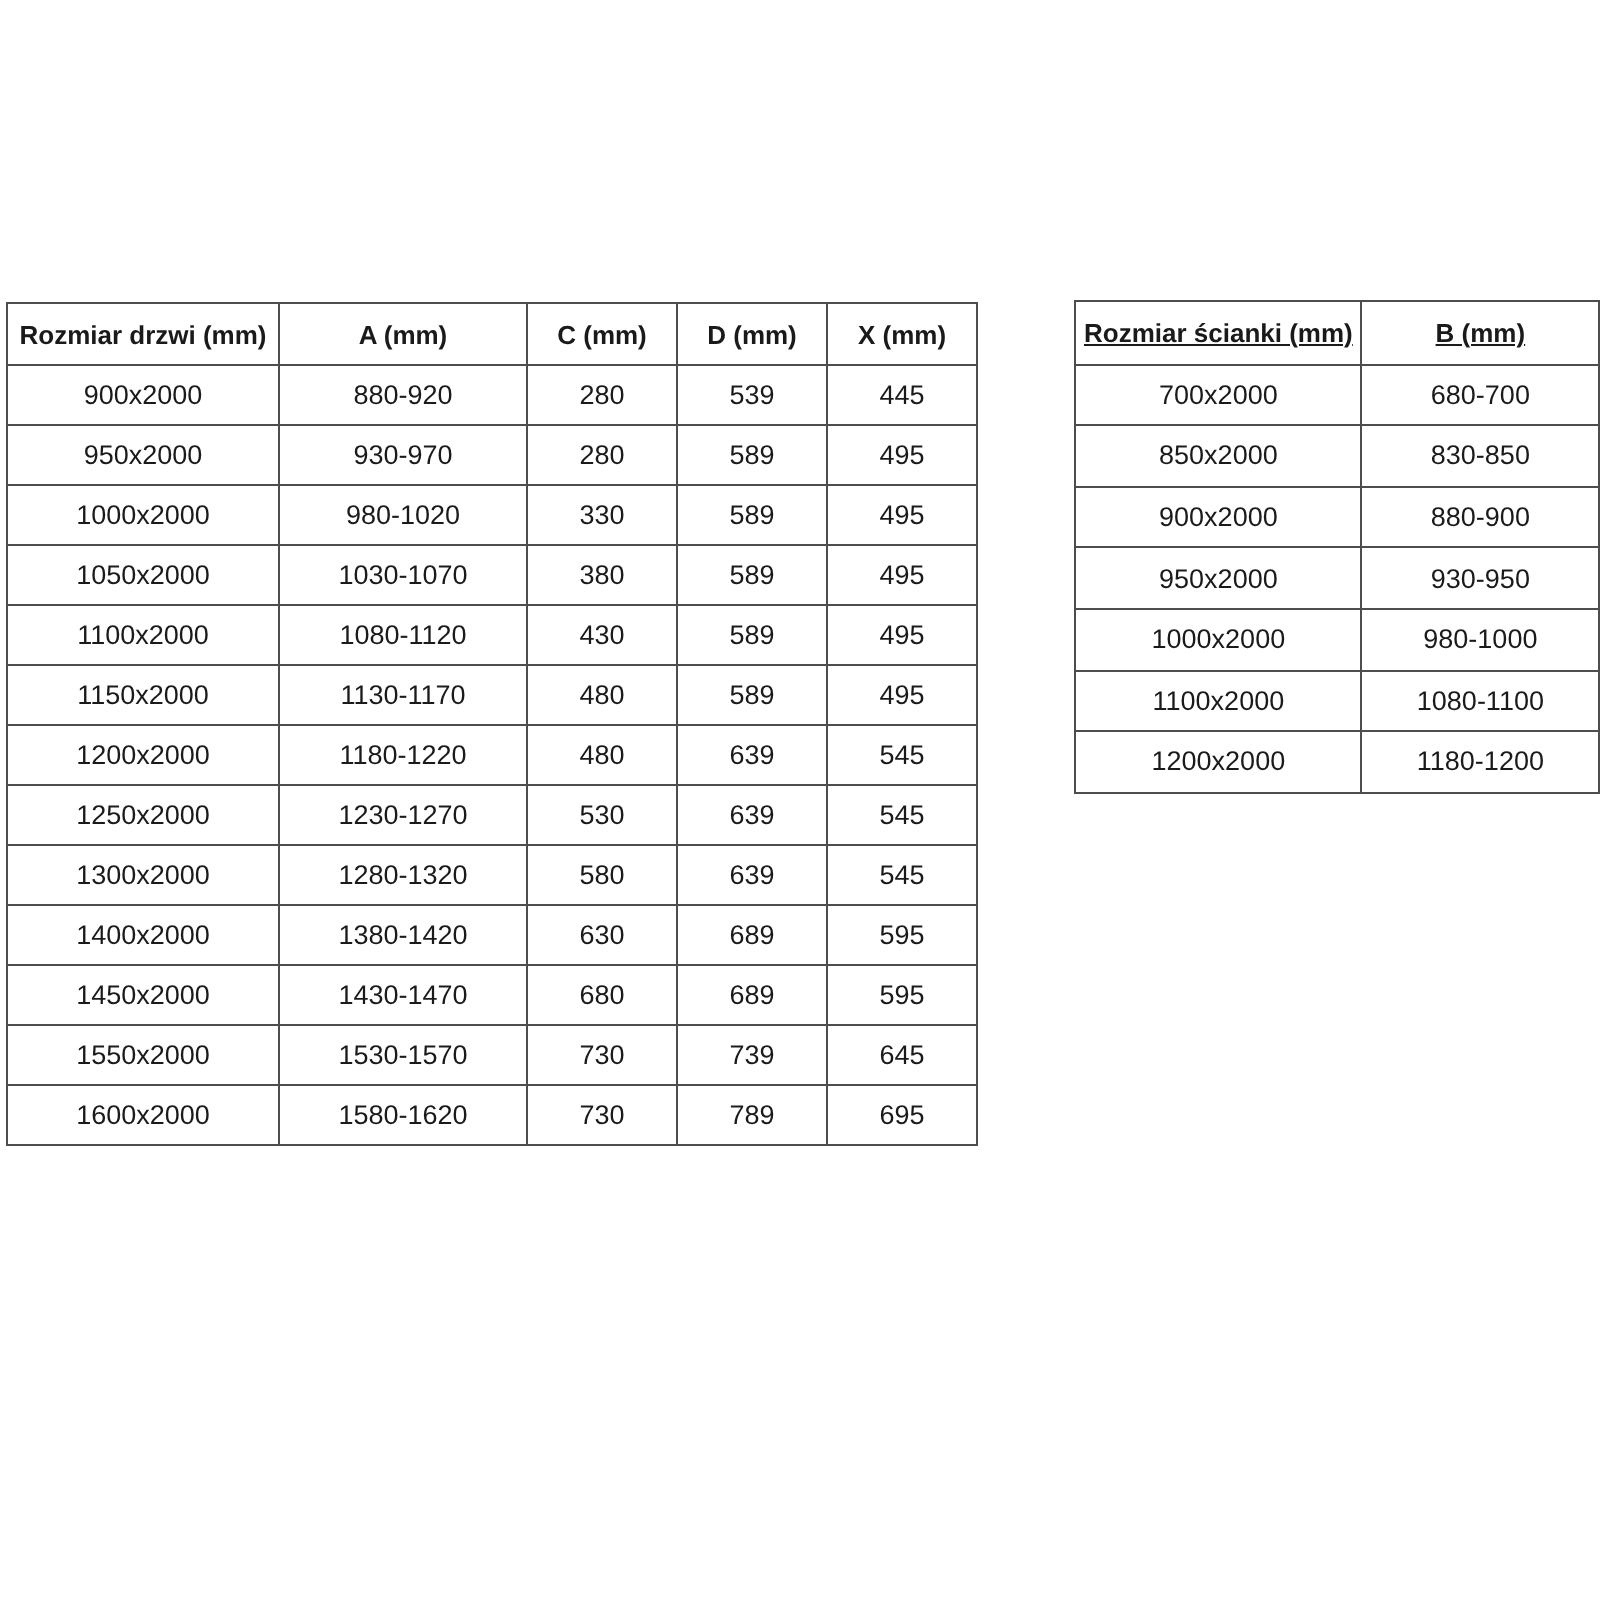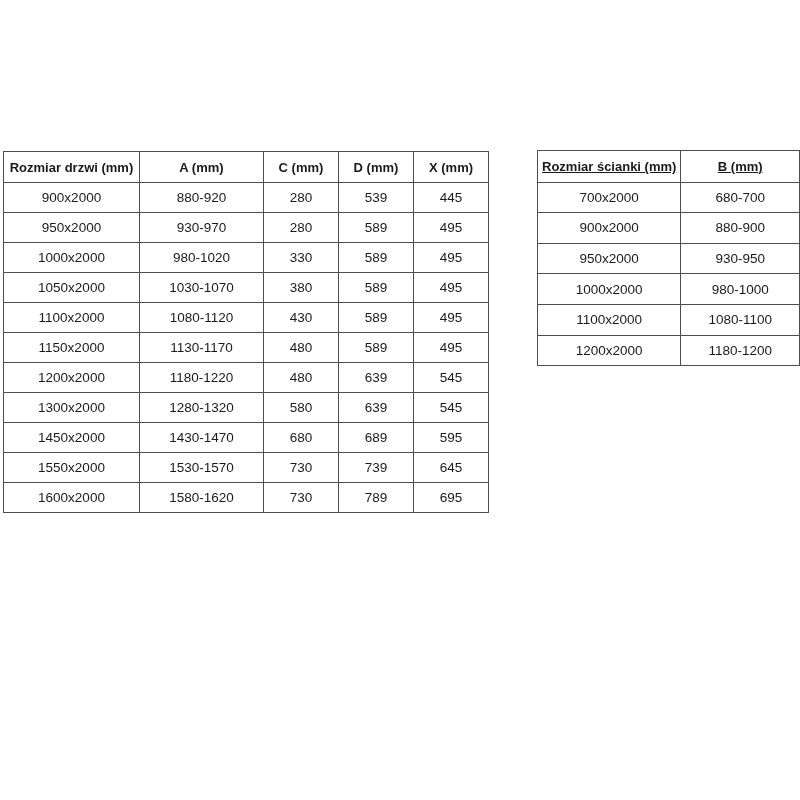--- a/index.html
+++ b/index.html
@@ -121,25 +121,39 @@
           <td>495</td>
         </tr>
         <tr>
           <td>1200x2000</td>
           <td>1180-1220</td>
           <td>480</td>
           <td>639</td>
           <td>545</td>
         </tr>
         <tr>
+          <td>1250x2000</td>
+          <td>1230-1270</td>
+          <td>530</td>
+          <td>639</td>
+          <td>545</td>
+        </tr>
+        <tr>
           <td>1300x2000</td>
           <td>1280-1320</td>
           <td>580</td>
           <td>639</td>
           <td>545</td>
+        </tr>
+        <tr>
+          <td>1400x2000</td>
+          <td>1380-1420</td>
+          <td>630</td>
+          <td>689</td>
+          <td>595</td>
         </tr>
         <tr>
           <td>1450x2000</td>
           <td>1430-1470</td>
           <td>680</td>
           <td>689</td>
           <td>595</td>
         </tr>
         <tr>
           <td>1550x2000</td>
@@ -168,20 +182,24 @@
           <th>Rozmiar ścianki (mm)</th>
           <th>B (mm)</th>
         </tr>
     </thead>
     <tbody>
         <tr>
           <td>700x2000</td>
           <td>680-700</td>
         </tr>
         <tr>
+          <td>850x2000</td>
+          <td>830-850</td>
+        </tr>
+        <tr>
           <td>900x2000</td>
           <td>880-900</td>
         </tr>
         <tr>
           <td>950x2000</td>
           <td>930-950</td>
         </tr>
         <tr>
           <td>1000x2000</td>
           <td>980-1000</td>

